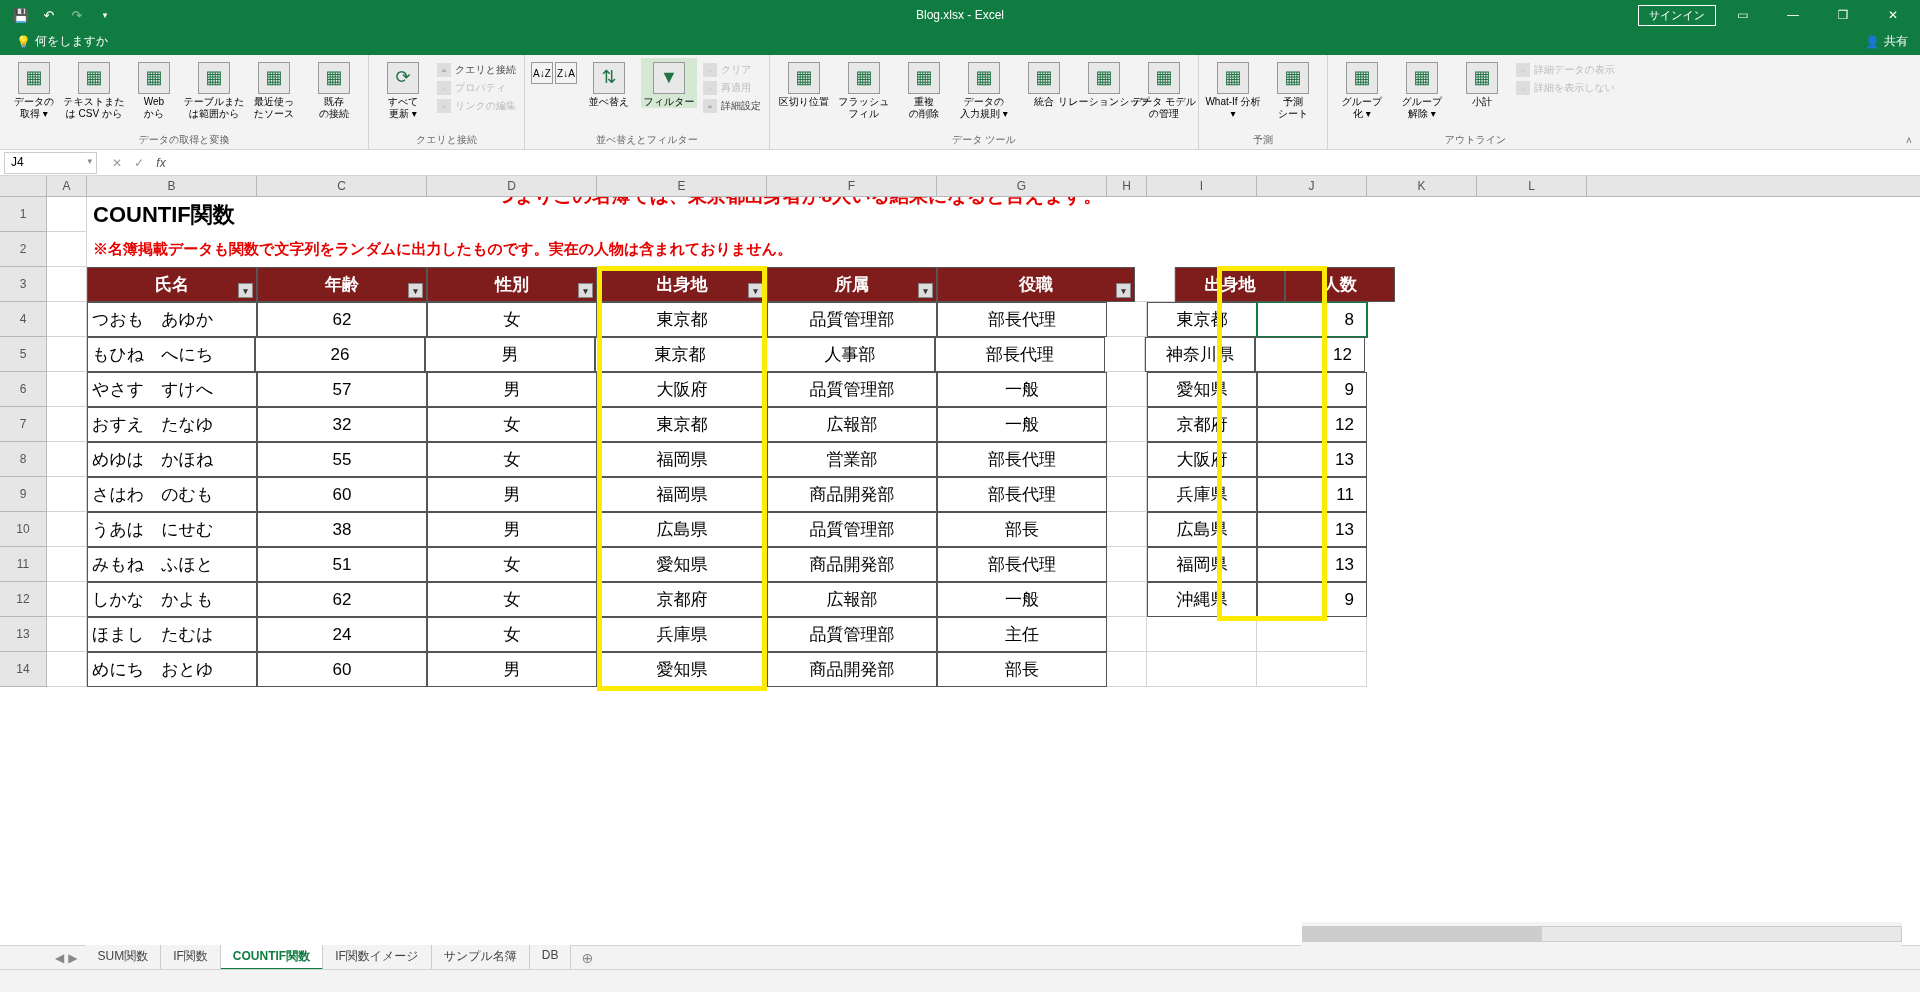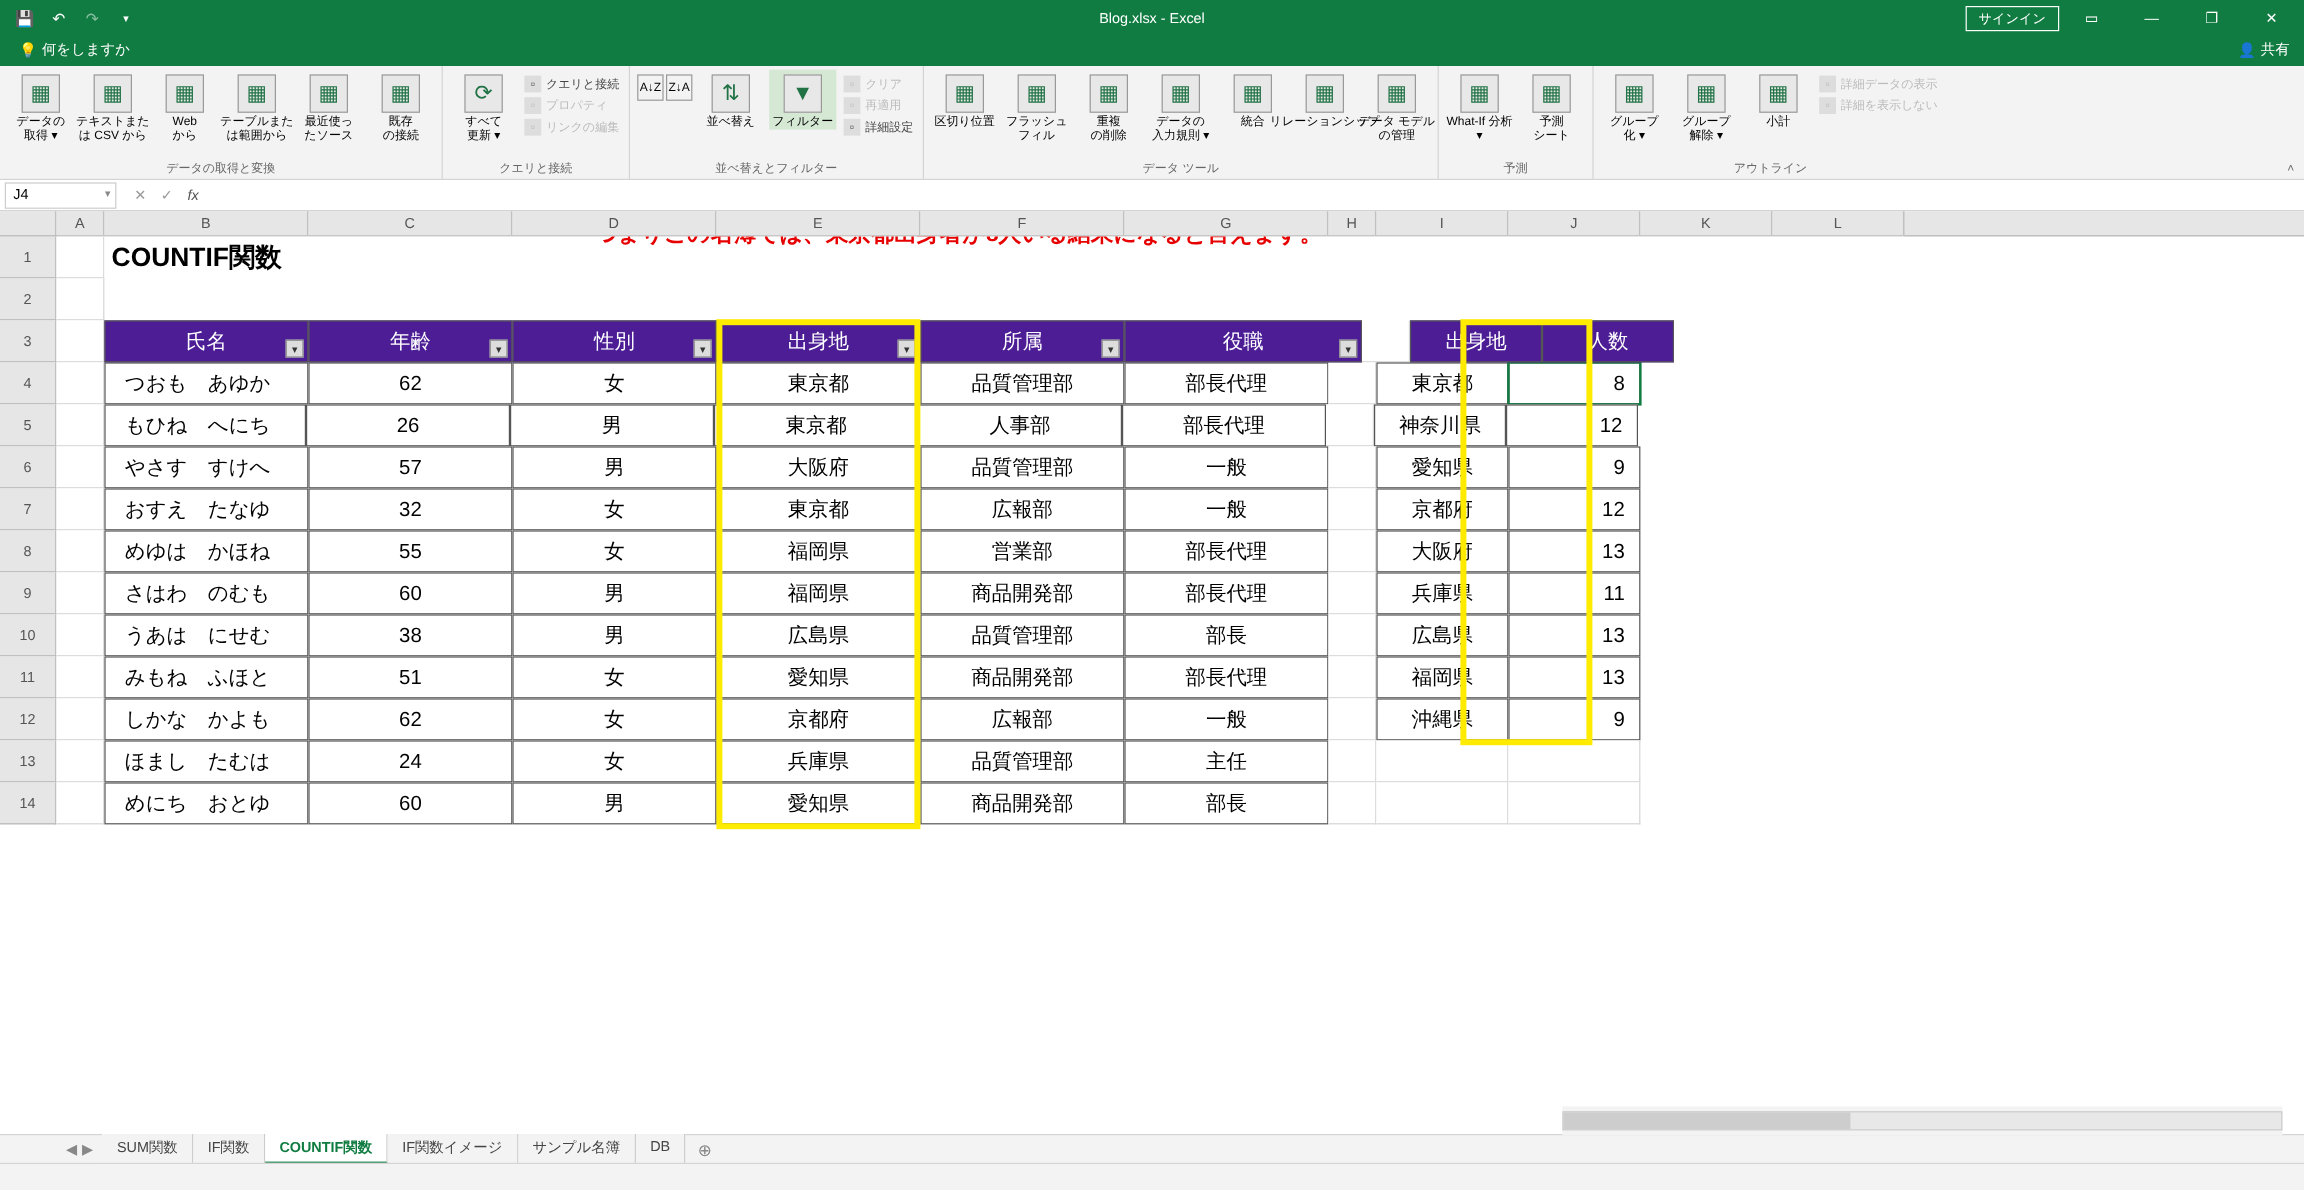--- a/index.html
+++ b/index.html
@@ -33,24 +33,24 @@
 .fx-ctrl span{width:20px;text-align:center;font-size:12px}
 .fx-input{flex:1;padding:2px 6px;font-size:13px;font-family:Consolas,monospace}
 .fx-yellow{border:4px solid #ffeb00;padding:0 8px}
 .annot{position:absolute;font-size:19px;font-weight:bold;color:#e60000;white-space:nowrap;line-height:1.4;z-index:20}
 .colhdr-row{height:21px;background:#e6e6e6;display:flex;border-bottom:1px solid #b7b7b7}
 .rowhdr{width:47px;background:#e6e6e6;border-right:1px solid #b7b7b7;border-bottom:1px solid #b7b7b7;display:flex;align-items:center;justify-content:center;font-size:12px;color:#555}
 .sel-all{width:47px;height:21px;background:#e6e6e6;border-right:1px solid #b7b7b7;border-bottom:1px solid #b7b7b7}
 .ch{border-right:1px solid #b7b7b7;display:flex;align-items:center;justify-content:center;font-size:12px;color:#555;background:#e6e6e6}
 .grid-wrap{position:relative;height:740px;overflow:hidden}
 .gc{border-right:1px solid #d4d4d4;border-bottom:1px solid #d4d4d4;background:#fff;display:flex;align-items:center;padding:0 6px;font-size:17px}
-.tbl-hdr{background:#4c1d95;color:#fff;font-weight:normal;justify-content:center;position:relative;border:1px solid #555}
+.tbl-hdr{background:#7f1d1d;color:#fff;font-weight:bold;justify-content:center;position:relative;border:1px solid #555}
 .tbl-hdr .dd{position:absolute;right:3px;bottom:3px;width:15px;height:15px;background:#ddd;border:1px solid #888;font-size:9px;display:flex;align-items:center;justify-content:center;color:#333}
 .tbl-cell{border:1px solid #555;justify-content:center;font-size:17px}
-.tbl-cell.left{justify-content:flex-start;padding-left:16px}
+.tbl-cell.left{justify-content:flex-start;padding-left:4px}
 .tbl-cell.right{justify-content:flex-end;padding-right:12px}
 .title-text{font-size:22px;font-weight:bold}
 .note-text{font-size:15px;color:#e60000;font-weight:bold}
 .yellow-box{position:absolute;border:5px solid #ffeb00;pointer-events:none;z-index:15}
 .statusbar{position:absolute;bottom:0;left:0;right:0;height:23px;background:#f3f3f3;border-top:1px solid #d4d4d4}
 .sheettabs{position:absolute;bottom:23px;left:0;right:0;height:24px;background:#f3f3f3;border-top:1px solid #d4d4d4;display:flex;align-items:center;padding-left:47px;gap:0}
 .stab{padding:3px 12px;font-size:12px;border-right:1px solid #ccc;background:#f3f3f3;color:#444}
 .stab.active{background:#fff;border-bottom:2px solid #107c41;color:#107c41;font-weight:bold}
 .stab-nav{display:flex;gap:4px;padding:0 8px;color:#888}
 .stab-add{padding:3px 10px;color:#888;font-size:14px}
@@ -280,20 +280,23 @@
       <div style="display:flex;height:35px">
         <div class="rowhdr" style="height:35px">1</div>
         <div class="gc" style="width:40px"></div>
         <div class="gc" style="width:1500px;border:none">
           <span class="title-text">COUNTIF関数</span>
         </div>
       </div>
       <div style="display:flex;height:35px">
         <div class="rowhdr" style="height:35px">2</div>
         <div class="gc" style="width:40px"></div>
+        <div class="gc" style="width:1500px;border:none">
+          <span class="note-text">※名簿掲載データも関数で文字列をランダムに出力したものです。実在の人物は含まれておりません。</span>
+        </div>
       </div>
       <div style="display:flex;height:35px">
         <div class="rowhdr" style="height:35px">3</div>
         <div class="gc" style="width:40px"></div>
         <div class="gc tbl-hdr" style="width:170px">氏名<div class="dd">▾</div></div>
         <div class="gc tbl-hdr" style="width:170px">年齢<div class="dd">▾</div></div>
         <div class="gc tbl-hdr" style="width:170px">性別<div class="dd">▾</div></div>
         <div class="gc tbl-hdr" style="width:170px">出身地<div class="dd">▾</div></div>
         <div class="gc tbl-hdr" style="width:170px">所属<div class="dd">▾</div></div>
         <div class="gc tbl-hdr" style="width:198px">役職<div class="dd">▾</div></div>

